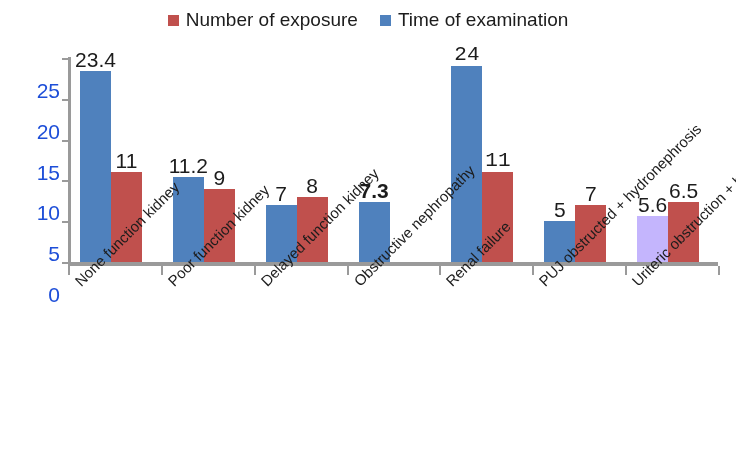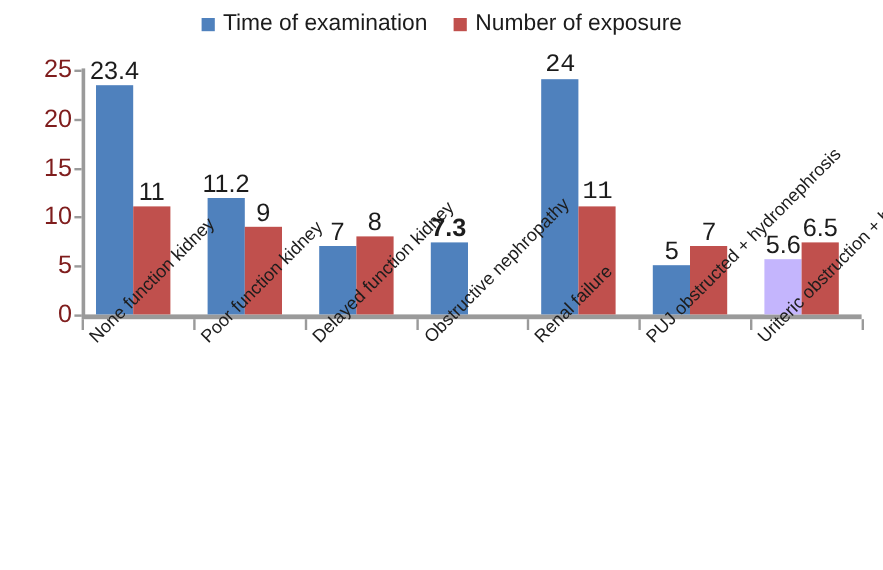--- a/index.html
+++ b/index.html
@@ -78,22 +78,23 @@
     height: 2px;
     background: #9a9a9a;
   }
   .ytick-label {
     position: absolute;
     right: 100%;
     margin-right: 8px;
     transform: translateY(-50%);
     font-size: 21px;
     line-height: 21px;
-    color: #7f1d1d;
-    white-space: nowrap;
+    color: #1d4ed8;
+    white-space: nowrap;
+    margin-top: 32px;
   }
   .ytick-wrap {
     position: absolute;
     left: 0;
     width: 0;
     height: 0;
   }
   .xtick {
     position: absolute;
     top: 266px;
@@ -139,26 +140,26 @@
     direction: ltr;
   }
 </style>
 </head>
 <body>
 
 <div id="chart-root">
 
   <div class="legend">
     <div class="legend-item">
+      <span class="legend-swatch" style="background: rgb(192, 80, 77);"></span>
+      <span class="legend-label">Number of exposure</span>
+    </div>
+    <div class="legend-item">
       <span class="legend-swatch" style="background: rgb(79, 129, 189);"></span>
       <span class="legend-label">Time of examination</span>
-    </div>
-    <div class="legend-item">
-      <span class="legend-swatch" style="background: rgb(192, 80, 77);"></span>
-      <span class="legend-label">Number of exposure</span>
     </div>
   </div>
 
   <div class="axis-y"></div>
   <div class="axis-x"></div>
 
   <div class="plot">
     <div id="yticks">
         <div class="ytick-wrap" style="top: 204px;">
           <div class="ytick"></div>
@@ -188,21 +189,21 @@
     <div id="bars">
         <div class="group" style="left: 0px; width: 92.8571px;">
           <div class="bar series0" style="height: 190.944px; background: rgb(79, 129, 189);">
             <span class="bar-value">23.4</span>
           </div>
           <div class="bar series1" style="height: 89.76px; background: rgb(192, 80, 77);">
             <span class="bar-value">11</span>
           </div>
         </div>
         <div class="group" style="left: 92.8571px; width: 92.8571px;">
-          <div class="bar series0" style="height: 97px; background: rgb(79, 129, 189); text-align: right;">
+          <div class="bar series0" style="height: 85px; background: rgb(79, 129, 189); text-align: right;">
             <span class="bar-value">11.2</span>
           </div>
           <div class="bar series1" style="height: 73.44px; background: rgb(192, 80, 77);">
             <span class="bar-value">9</span>
           </div>
         </div>
         <div class="group" style="left: 185.714px; width: 92.8571px;">
           <div class="bar series0" style="height: 57.12px; background: rgb(79, 129, 189);">
             <span class="bar-value">7</span>
           </div>

